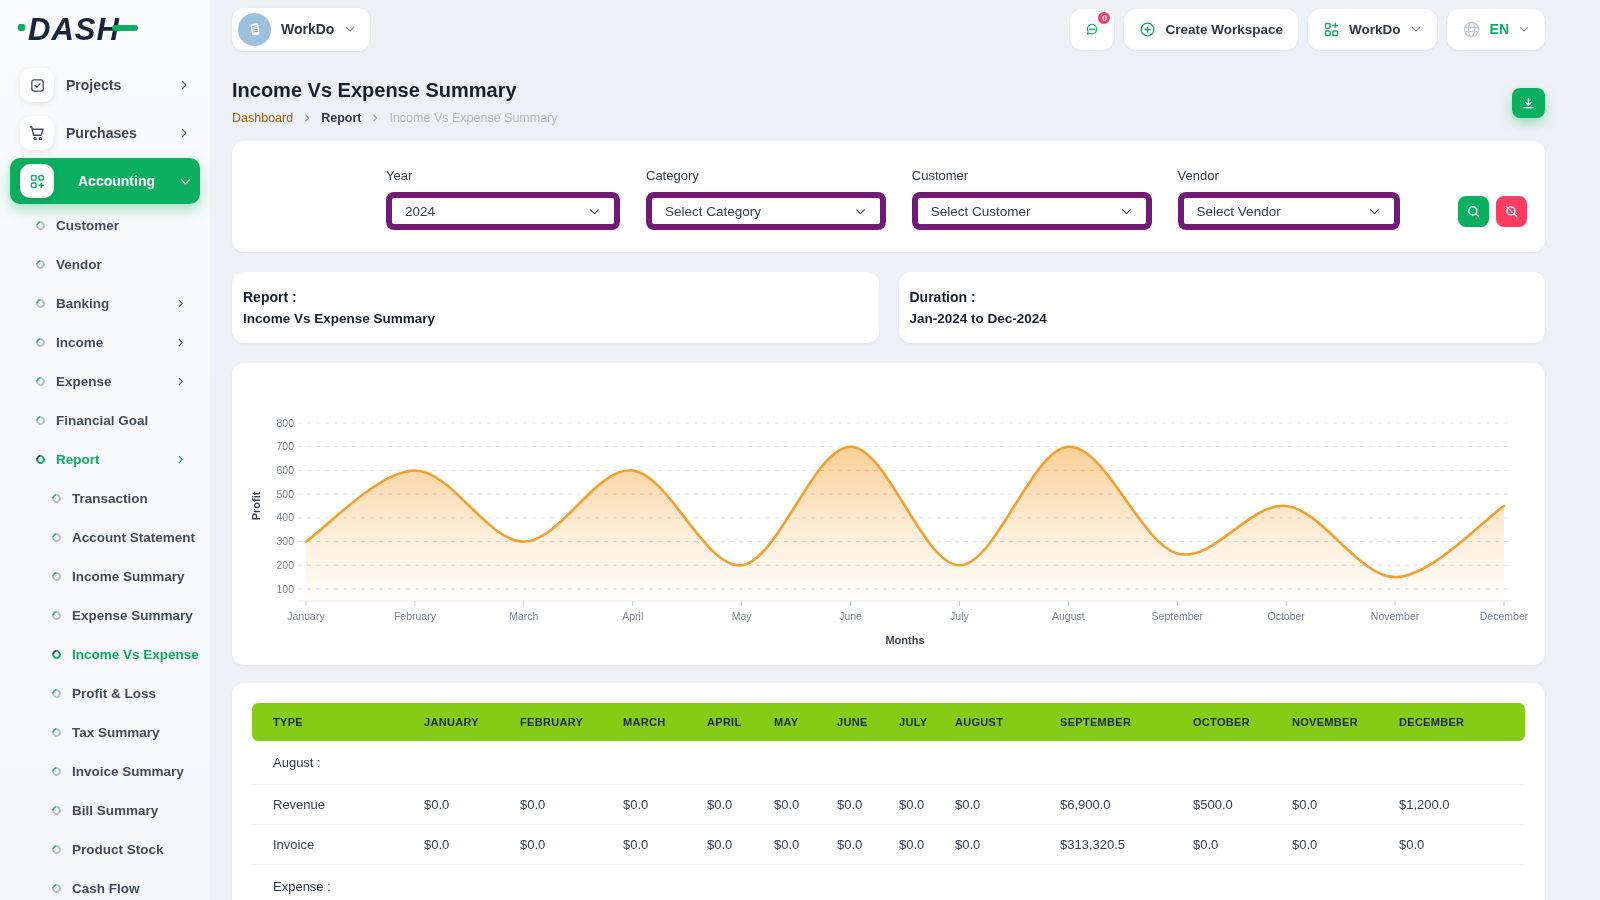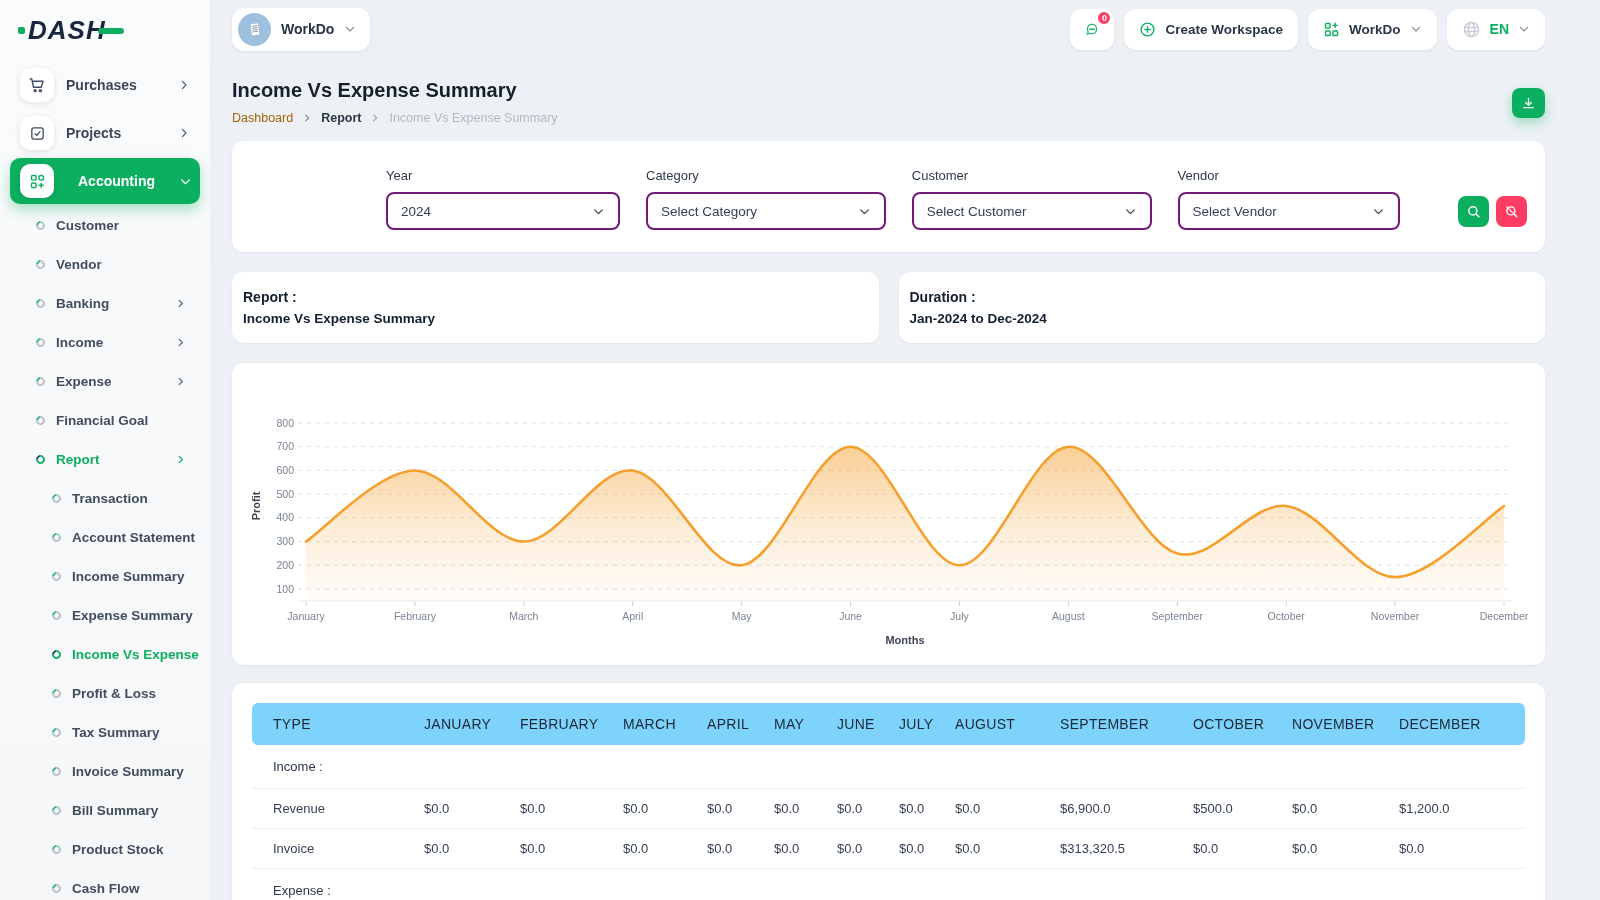--- a/index.html
+++ b/index.html
@@ -6,21 +6,21 @@
   * { margin:0; padding:0; box-sizing:border-box; }
   html,body { width:1600px; height:900px; overflow:hidden; }
   body {
     font-family:"Liberation Sans","DejaVu Sans",sans-serif;
     background:#edf1f5; color:#2b3747; position:relative;
   }
   
   .sidebar { position:absolute; left:0; top:0; width:210px; height:900px;
     background:linear-gradient(180deg,#fafbfc 0%,#f5f7f9 100%); z-index:3; overflow:hidden; }
   .logo-row { height:60px; display:flex; align-items:center; padding-left:28px; }
-  .logo { font-size:26px; font-weight:800; font-style:italic; letter-spacing:1px;
+  .logo { font-size:31px; font-weight:800; font-style:italic; letter-spacing:1px;
     color:#17263c; position:relative; }
   .logo::before { content:""; position:absolute; left:-10px; top:12px; width:7px; height:7px;
     border-radius:2px; background:#0caf60; }
   .logo::after { content:""; position:absolute; right:-18px; top:13px; width:26px; height:6px;
     border-radius:3px; background:#0caf60; }
   .mi { display:flex; align-items:center; gap:12px; height:46px; margin:2px 10px;
     padding:0 10px; border-radius:10px; cursor:pointer; }
   .mi .ibox { width:34px; height:34px; background:#fff; border-radius:10px;
     box-shadow:0 2px 6px rgba(20,30,50,.10); display:flex; align-items:center; justify-content:center; flex:none; }
   .mi .lbl { font-size:14px; font-weight:700; color:#3a4656; }
@@ -62,80 +62,80 @@
   .crumb-section { color:#2b3747; font-weight:700; cursor:pointer; }
   .crumb-current { color:#b3bac4; }
   .dl-btn { position:absolute; right:0; top:30px; width:33px; height:30px; background:#0caf60;
     border:none; border-radius:8px; display:flex; align-items:center; justify-content:center;
     box-shadow:0 5px 12px rgba(12,175,96,.35); cursor:pointer; }
   .card { background:#fff; border-radius:12px; box-shadow:0 1px 3px rgba(16,24,40,.05); }
   
   .filter-card { margin-top:16px; display:flex; gap:26px; padding:19px 18px 22px 154px; }
   .ffield { display:flex; flex-direction:column;margin-top:8px; }
   .flabel { font-size:13px; color:#2e3a49; margin-bottom:9px; }
-  .fselect { height:38px; border:2px solid #701a75; border-radius:8px; background:#fff;
+  .fselect { height:38px; border:6px solid #701a75; border-radius:8px; background:#fff;
     display:flex; align-items:center; justify-content:space-between; padding:0 13px;
     font-size:13.5px; color:#323f51; cursor:pointer; }
   .fbtns { display:flex; gap:7px; align-self:flex-end; margin-left:32px; margin-bottom:3px; }
   .btn-sq { width:31px; height:31px; border:none; border-radius:8px; display:flex;
     align-items:center; justify-content:center; cursor:pointer; }
   .btn-search { background:#0caf60; }
   .btn-reset { background:#fd3c63; }
   
   .sum-row { display:flex; gap:20px; margin-top:20px; }
   .sum-card { flex:1; padding:17px 11px; }
   .sum-label { font-size:14px; font-weight:700; color:#15202e; }
   .sum-value { font-size:13.5px; font-weight:700; color:#15202e; margin-top:6px; }
   
   .chart-card { margin-top:20px; padding:14px 14px 6px; height:302px; }
   
   .table-card { margin-top:18px; padding:20px; min-height:230px; }
   table { width:100%; border-collapse:collapse; table-layout:fixed; }
-  thead th { background:#7dd3fc; font-size:14px; font-weight:400; color:#1d2836;
+  thead th { background:#84cc16; font-size:11px; font-weight:700; color:#1d2836;
     text-transform:uppercase; letter-spacing:.3px; text-align:left; padding:13px 10px;
     white-space:nowrap; overflow:hidden; }
   thead th:first-child { padding-left:21px; border-radius:6px 0 0 6px; }
   thead th:last-child { border-radius:0 6px 6px 0; }
   tbody td { font-size:13px; color:#333f50; padding:12px 10px; white-space:nowrap; }
   tbody td:first-child { padding-left:21px; }
   tbody tr { border-bottom:1px solid #eef1f4; }
   tbody tr.section-row td { color:#2e3a49; padding-top:14px; padding-bottom:14px; }
 </style>
 </head>
 <body>
 
 <div class="sidebar">
   <div class="logo-row">
     <span class="logo">DASH</span>
   </div>
 
   <div class="mi">
     <span class="ibox">
+      <svg width="17" height="17" viewBox="0 0 24 24" fill="none" stroke="#3f4b5e" stroke-width="1.8" stroke-linecap="round" stroke-linejoin="round">
+          <rect x="4" y="4" width="16" height="16" rx="3"></rect>
+          <polyline points="8.5 12.2 11 14.7 15.6 9.4"></polyline>
+        </svg>
+    </span>
+    <span class="lbl">Projects</span>
+    <span class="chev">
+      <svg width="12" height="12" viewBox="0 0 24 24" fill="none" stroke="#55617a" stroke-width="2.4" stroke-linecap="round" stroke-linejoin="round">
+          <polyline points="9 5 16 12 9 19"></polyline>
+        </svg>
+    </span>
+  </div>
+
+  <div class="mi">
+    <span class="ibox">
       <svg width="18" height="18" viewBox="0 0 24 24" fill="none" stroke="#3f4b5e" stroke-width="1.8" stroke-linecap="round" stroke-linejoin="round">
           <path d="M3 4h2l2.4 11h10.2l2.4-8H7"></path>
           <circle cx="9.5" cy="19.5" r="1.4"></circle>
           <circle cx="16.5" cy="19.5" r="1.4"></circle>
         </svg>
     </span>
     <span class="lbl">Purchases</span>
-    <span class="chev">
-      <svg width="12" height="12" viewBox="0 0 24 24" fill="none" stroke="#55617a" stroke-width="2.4" stroke-linecap="round" stroke-linejoin="round">
-          <polyline points="9 5 16 12 9 19"></polyline>
-        </svg>
-    </span>
-  </div>
-
-  <div class="mi">
-    <span class="ibox">
-      <svg width="17" height="17" viewBox="0 0 24 24" fill="none" stroke="#3f4b5e" stroke-width="1.8" stroke-linecap="round" stroke-linejoin="round">
-          <rect x="4" y="4" width="16" height="16" rx="3"></rect>
-          <polyline points="8.5 12.2 11 14.7 15.6 9.4"></polyline>
-        </svg>
-    </span>
-    <span class="lbl">Projects</span>
     <span class="chev">
       <svg width="12" height="12" viewBox="0 0 24 24" fill="none" stroke="#55617a" stroke-width="2.4" stroke-linecap="round" stroke-linejoin="round">
           <polyline points="9 5 16 12 9 19"></polyline>
         </svg>
     </span>
   </div>
 
   <div class="mi active">
     <span class="ibox">
       <svg width="17" height="17" viewBox="0 0 24 24" fill="none" stroke="#0caf60" stroke-width="2" stroke-linecap="round">
@@ -490,21 +490,21 @@
             <th>JULY</th>
             <th>AUGUST</th>
             <th>SEPTEMBER</th>
             <th>OCTOBER</th>
             <th>NOVEMBER</th>
             <th>DECEMBER</th>
           </tr>
         </thead>
       <tbody>
           <tr class="section-row">
-            <td colspan="13">Income :</td>
+            <td colspan="13">August :</td>
           </tr>
           <tr>
             <td>Revenue</td>
             <td>$0.0</td>
             <td>$0.0</td>
             <td>$0.0</td>
             <td>$0.0</td>
             <td>$0.0</td>
             <td>$0.0</td>
             <td>$0.0</td>

